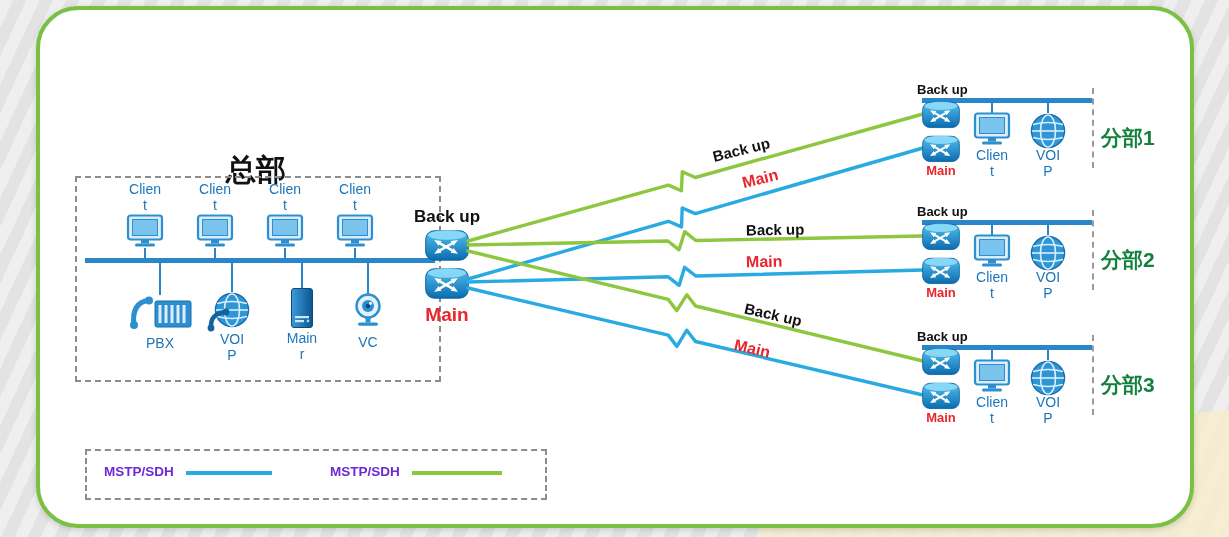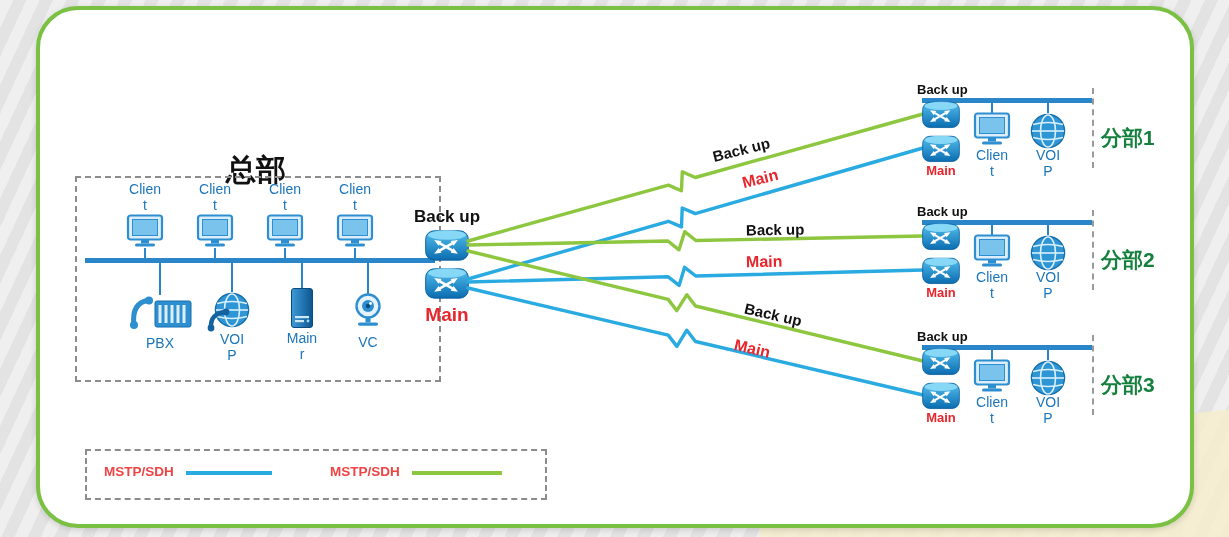--- a/index.html
+++ b/index.html
@@ -53,21 +53,21 @@
   .branch .b-conn-client{left:86px;top:20px;height:11px;}
   .branch .b-conn-voip{left:142px;top:20px;height:11px;}
   .branch .b-client{left:67px;top:30px;width:40px;height:34px;}
   .branch .b-client-label{left:67px;top:66px;width:40px;}
   .branch .b-voip{left:124px;top:30px;width:38px;height:38px;}
   .branch .b-voip-label{left:122px;top:66px;width:42px;}
   .branch .b-vline{position:absolute;left:187px;top:6px;height:80px;border-left:2px dashed #9a9a9a;}
   .branch .b-name{position:absolute;left:196px;top:42px;font-size:21px;font-weight:bold;color:#15803d;white-space:nowrap;}
   
   #legend{position:absolute;left:85px;top:449px;width:458px;height:47px;border:2px dashed #8c8c8c;}
-  .legend-label{position:absolute;top:13px;font-size:13.5px;font-weight:bold;color:#ef4444;}
+  .legend-label{position:absolute;top:13px;font-size:13.5px;font-weight:bold;color:#6d28d9;}
   .legend-line{position:absolute;top:20px;height:4px;}
   #legend-line-1{left:99px;width:86px;background:#29abe2;}
   #legend-line-2{left:325px;width:90px;background:#8dc63f;}
   #legend-label-1{left:17px;}
   #legend-label-2{left:243px;}
 </style>
 </head>
 <body>
 
 <svg width="0" height="0" style="position:absolute" aria-hidden="true">

